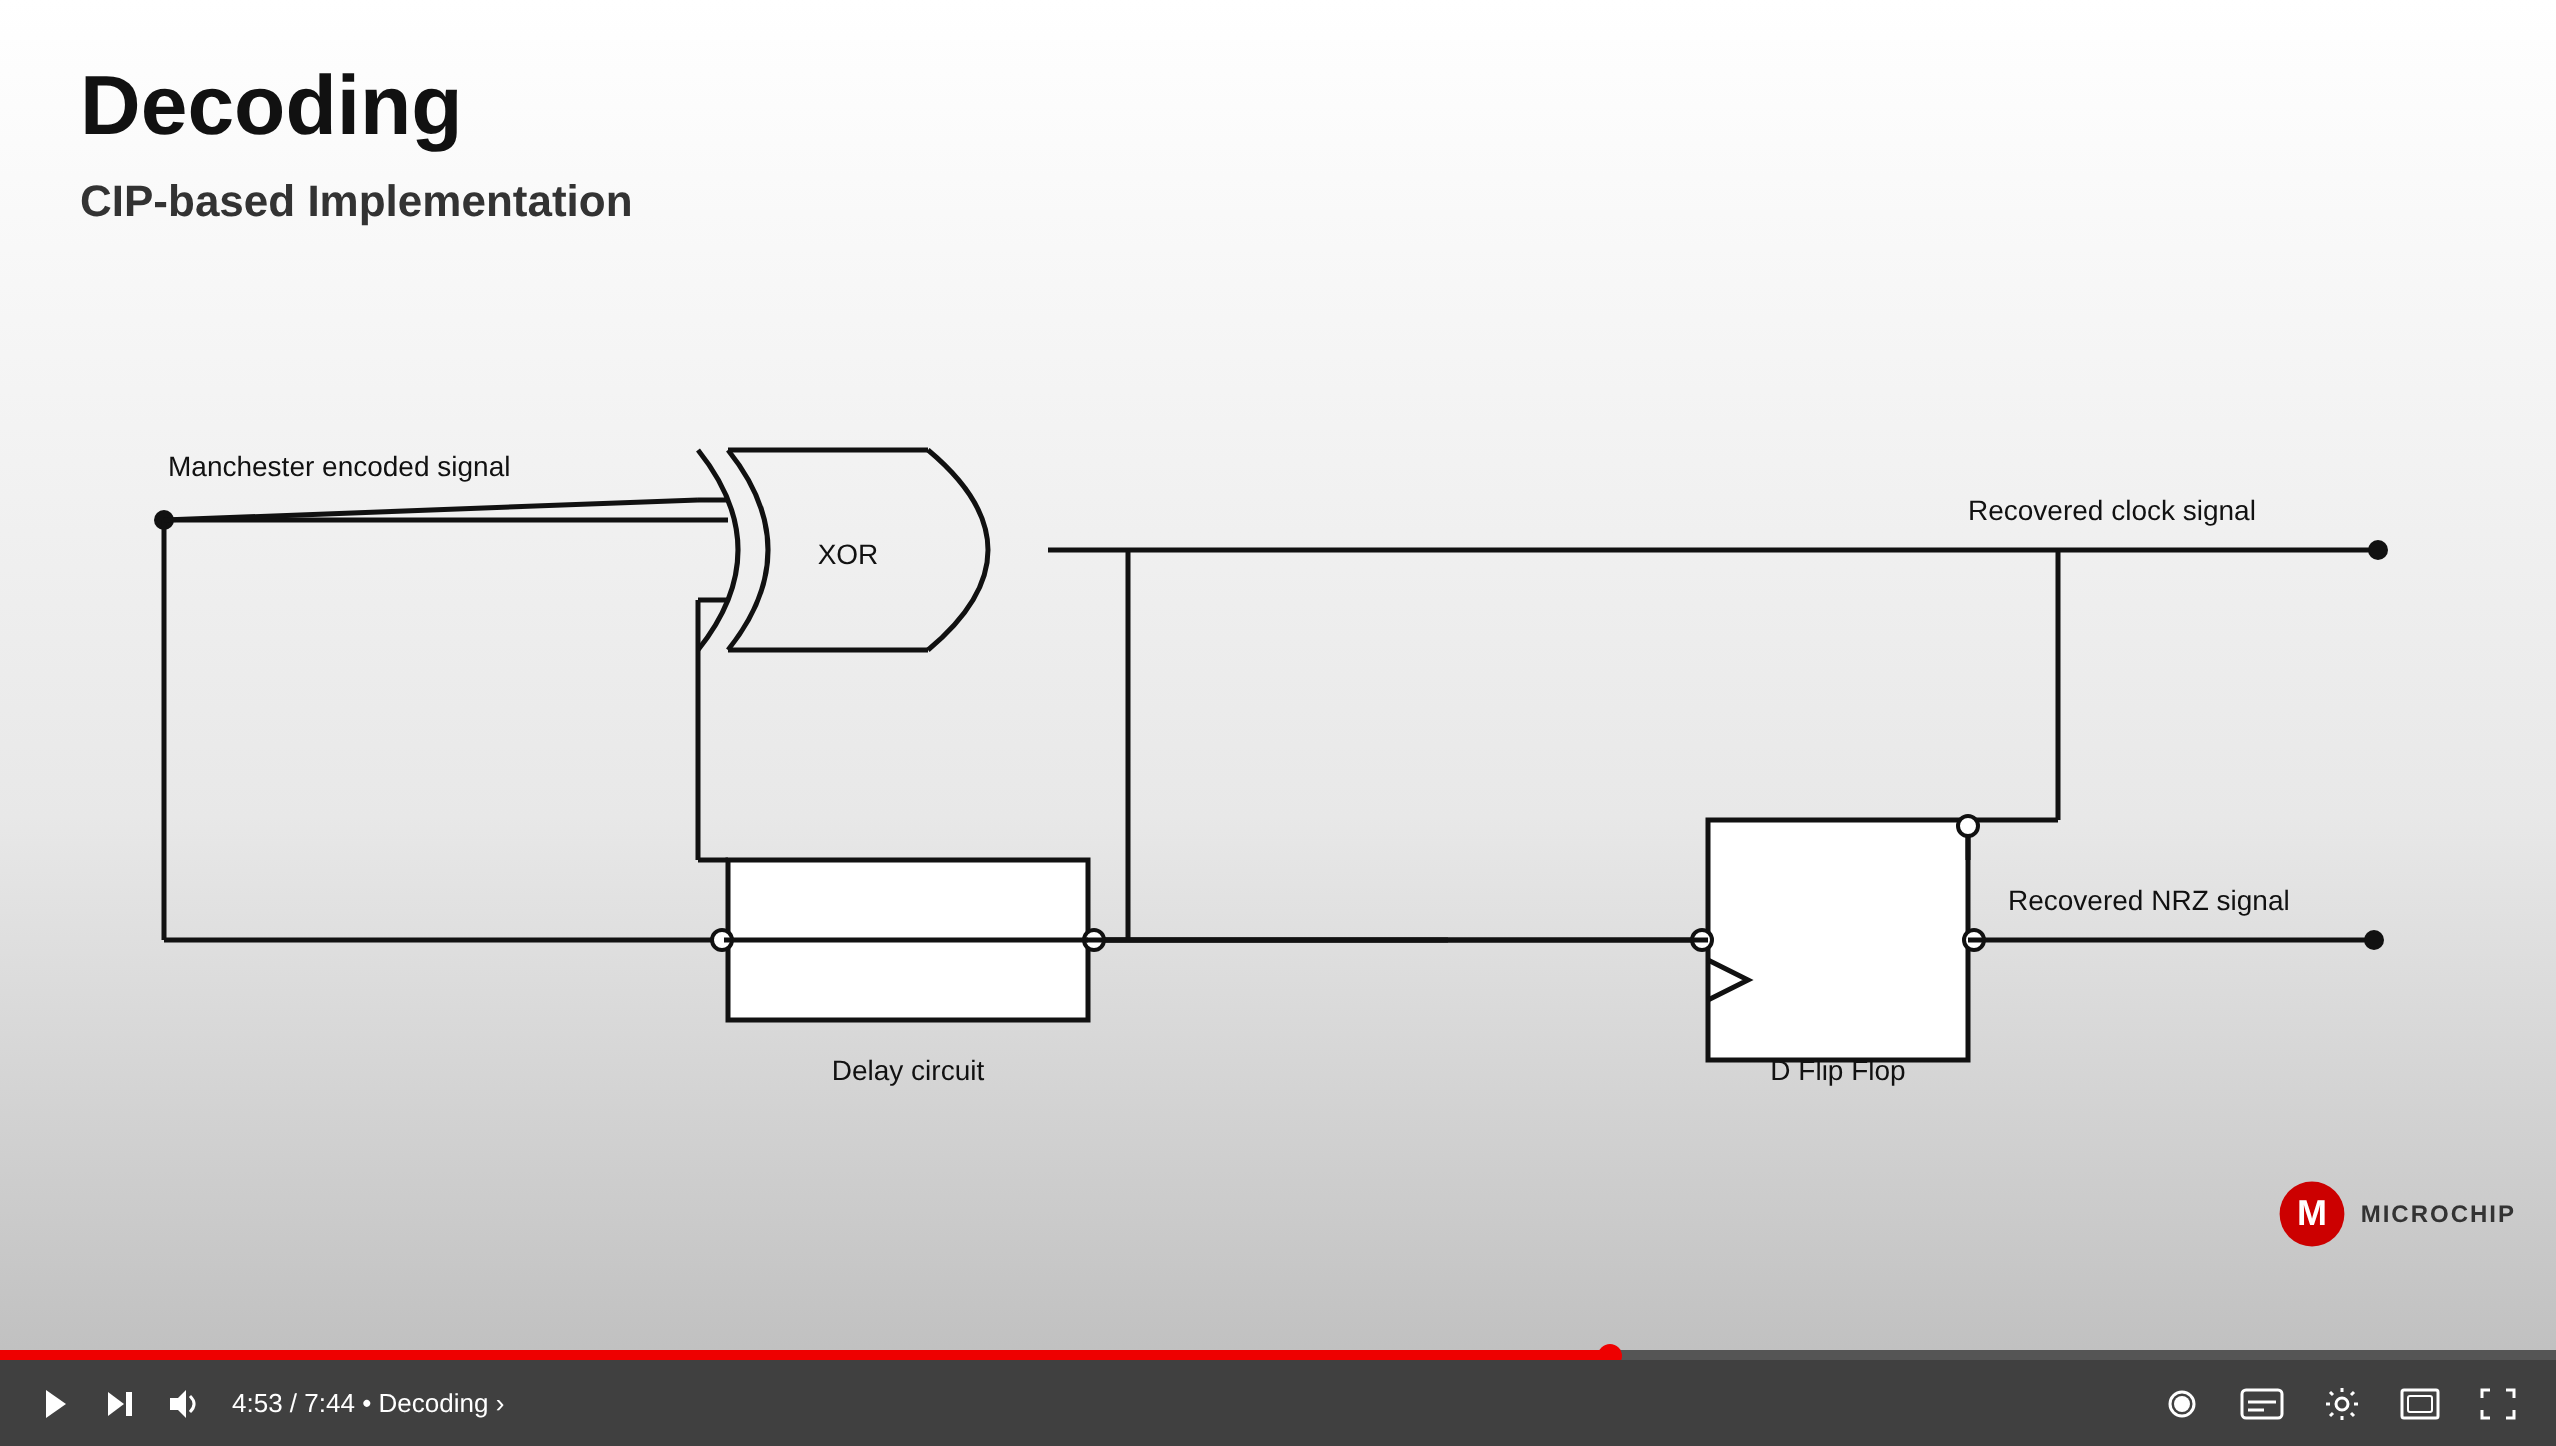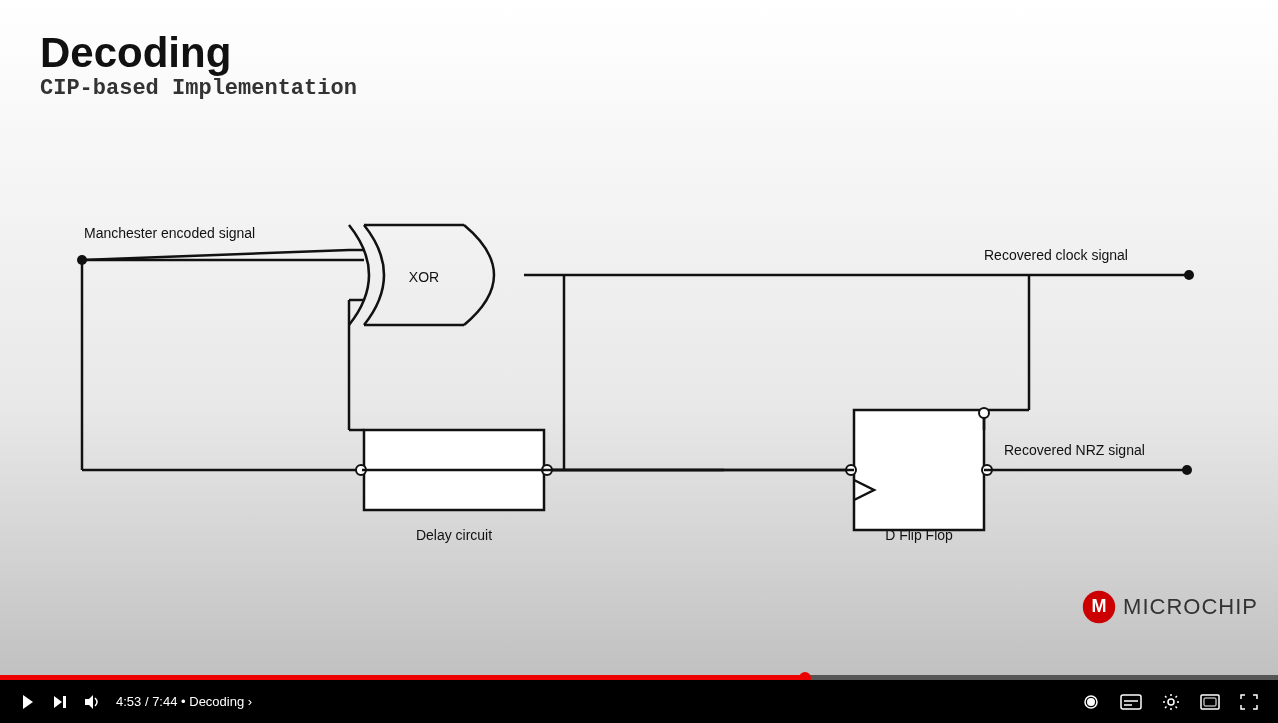--- a/index.html
+++ b/index.html
@@ -22,38 +22,37 @@
     .title-main {
       font-size: 42px;
       font-weight: 900;
       color: #111;
       line-height: 1.1;
     }
     .title-sub {
       font-size: 22px;
       font-weight: 700;
       color: #333;
-      margin-top: 0;
-      font-family: Liberation Mono, monospace;
+      margin-top: 12px;
     }
 
     
     .circuit-container {
       position: absolute;
       top: 160px;
       left: 34px;
       width: 1220px;
       height: 420px;
     }
 
     
     .control-bar {
       width: 1278px;
       height: 43px;
-      background: #000000;
+      background: #404040;
       position: absolute;
       bottom: 0;
       left: 0;
       display: flex;
       align-items: center;
       padding: 0 12px;
       gap: 0;
     }
 
     
@@ -117,22 +116,22 @@
       right: 20px;
       display: flex;
       align-items: center;
       gap: 6px;
     }
     .microchip-icon {
       width: 36px;
       height: 36px;
     }
     .microchip-text {
-      font-size: 22px;
-      font-weight: 400;
+      font-size: 12px;
+      font-weight: 700;
       color: #333;
       letter-spacing: 1px;
       text-transform: uppercase;
     }
   </style>
 </head>
 <body>
 
 <div class="video-area">
 

